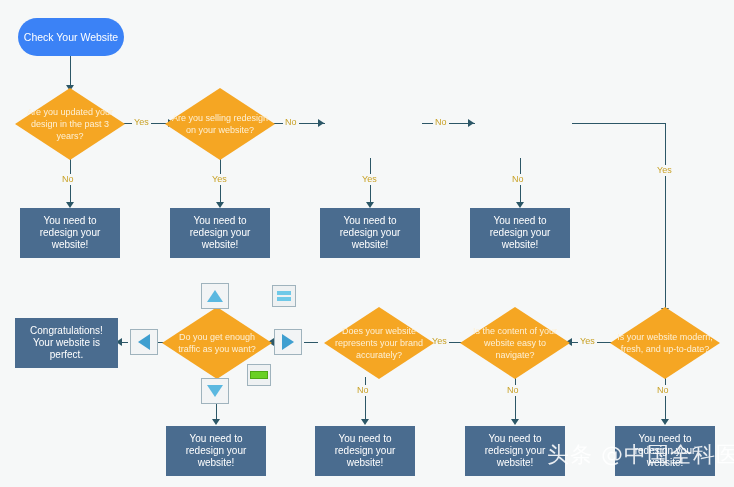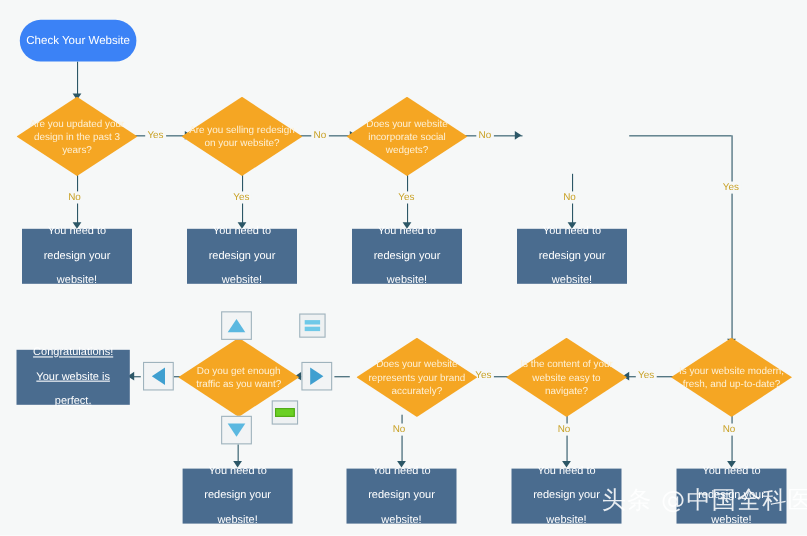--- a/index.html
+++ b/index.html
@@ -73,21 +73,21 @@
   }
 
   .box-node {
     background: #4a6c8f;
     color: #ffffff;
     font-size: 10px;
     display: flex;
     align-items: center;
     justify-content: center;
     text-align: center;
-    line-height: 22px;
+    line-height: 12px;
     padding: 2px 6px;
   }
 
   .diamond {
     position: absolute;
   }
   .diamond .shape {
     position: absolute;
     inset: 0;
     background: #f5a623;
@@ -252,24 +252,20 @@
   <div class="diamond" style="left:15px; top:88px; width:110px; height:72px;">
     <div class="shape"></div>
     <div class="dlabel">Are you updated your design in the past 3 years?</div>
   </div>
 
   <div class="diamond" style="left:165px; top:88px; width:110px; height:72px;">
     <div class="shape"></div>
     <div class="dlabel">Are you selling redesign on your website?</div>
   </div>
 
-  <div class="diamond" style="left:315px; top:88px; width:110px; height:72px;">
-    <div class="shape"></div>
-    <div class="dlabel">Does your website incorporate social wedgets?</div>
-  </div>
 
 
   <div class="node box-node" style="left:20px; top:208px; width:100px; height:50px;">You need to redesign your website!</div>
   <div class="node box-node" style="left:170px; top:208px; width:100px; height:50px;">You need to redesign your website!</div>
   <div class="node box-node" style="left:320px; top:208px; width:100px; height:50px;">You need to redesign your website!</div>
   <div class="node box-node" style="left:470px; top:208px; width:100px; height:50px;">You need to redesign your website!</div>
 
   <div class="diamond" style="left:460px; top:307px; width:110px; height:72px;">
     <div class="shape"></div>
     <div class="dlabel">Is the content of your website easy to navigate?</div>
@@ -283,21 +279,21 @@
   <div class="diamond" style="left:324px; top:307px; width:110px; height:72px;">
     <div class="shape"></div>
     <div class="dlabel">Does your website represents your brand accurately?</div>
   </div>
 
   <div class="diamond" style="left:162px; top:307px; width:110px; height:72px;">
     <div class="shape"></div>
     <div class="dlabel">Do you get enough traffic as you want?</div>
   </div>
 
-  <div class="node box-node" style="left:15px; top:318px; width:103px; height:50px;text-decoration:underline;">Congratulations! Your website is perfect.</div>
+  <div class="node box-node" style="left:15px; top:318px; width:103px; height:50px;">Congratulations! Your website is perfect.</div>
 
   <div class="node box-node" style="left:166px; top:426px; width:100px; height:50px;">You need to redesign your website!</div>
   <div class="node box-node" style="left:315px; top:426px; width:100px; height:50px;">You need to redesign your website!</div>
   <div class="node box-node" style="left:465px; top:426px; width:100px; height:50px;">You need to redesign your website!</div>
   <div class="node box-node" style="left:615px; top:426px; width:100px; height:50px;">You need to redesign your website!</div>
 
   <div class="handle" style="left:201px; top:283px; width:28px; height:26px;">
     <div class="tri tri-up"></div>
   </div>
   <div class="handle" style="left:201px; top:378px; width:28px; height:26px;">

